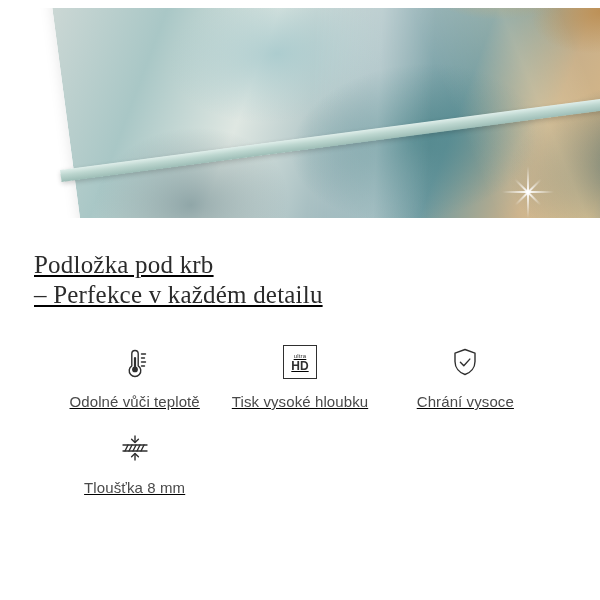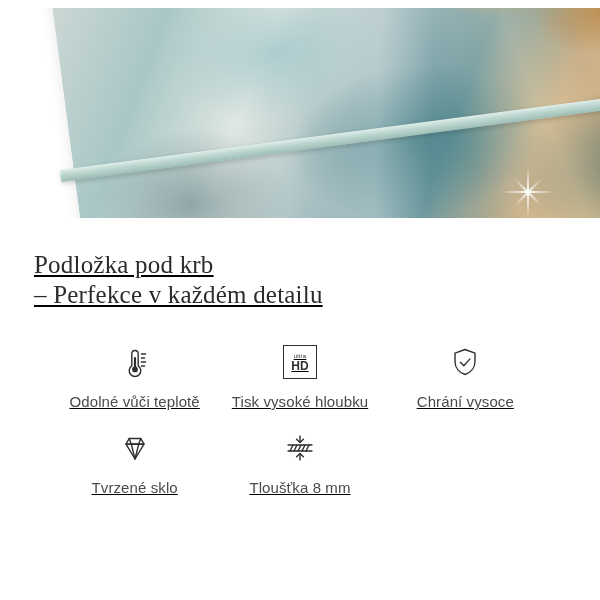--- a/index.html
+++ b/index.html
@@ -264,31 +264,20 @@
       <div class="feature">
         <div class="feature-icon">
           <svg width="40" height="40" viewBox="0 0 40 40" aria-hidden="true">
             <path class="ico-stroke" d="M20 7.5l10 3.6v8.3c0 6.2-4.2 11.1-10 13.1-5.8-2-10-6.9-10-13.1v-8.3l10-3.6z"></path>
             <path class="ico-stroke" d="M15.4 20.2l3.4 3.5 6-6.6" stroke-width="1.7"></path>
           </svg>
         </div>
         <div class="feature-label">Chrání vysoce</div>
       </div>
 
-      <div class="feature">
-        <div class="feature-icon">
-          <svg width="40" height="40" viewBox="0 0 40 40" aria-hidden="true">
-            <path class="ico-stroke" d="M11 16.2h18L20 31 11 16.2z"></path>
-            <path class="ico-stroke" d="M14.2 10.5h11.6l3.2 5.7H11l3.2-5.7z"></path>
-            <path class="ico-stroke" d="M14.2 10.5l2.1 5.7L20 31l3.7-14.8 2.1-5.7"></path>
-            <path class="ico-stroke" d="M16.3 16.2h7.4"></path>
-          </svg>
-        </div>
-        <div class="feature-label">Tvrzené sklo</div>
-      </div>
 
 
       <div class="feature">
         <div class="feature-icon">
           <svg width="44" height="40" viewBox="0 0 44 40" aria-hidden="true">
             <path class="ico-stroke" d="M22 8v6"></path>
             <path class="ico-stroke" d="M18.6 11.2L22 14.6l3.4-3.4"></path>
             <path class="ico-stroke" d="M10 17h24"></path>
             <path class="ico-stroke" d="M10 23h24"></path>
             <path class="ico-stroke" d="M12 23l3-6M16 23l3-6M20 23l3-6M24 23l3-6M28 23l3-6" stroke-width="1.1"></path>

